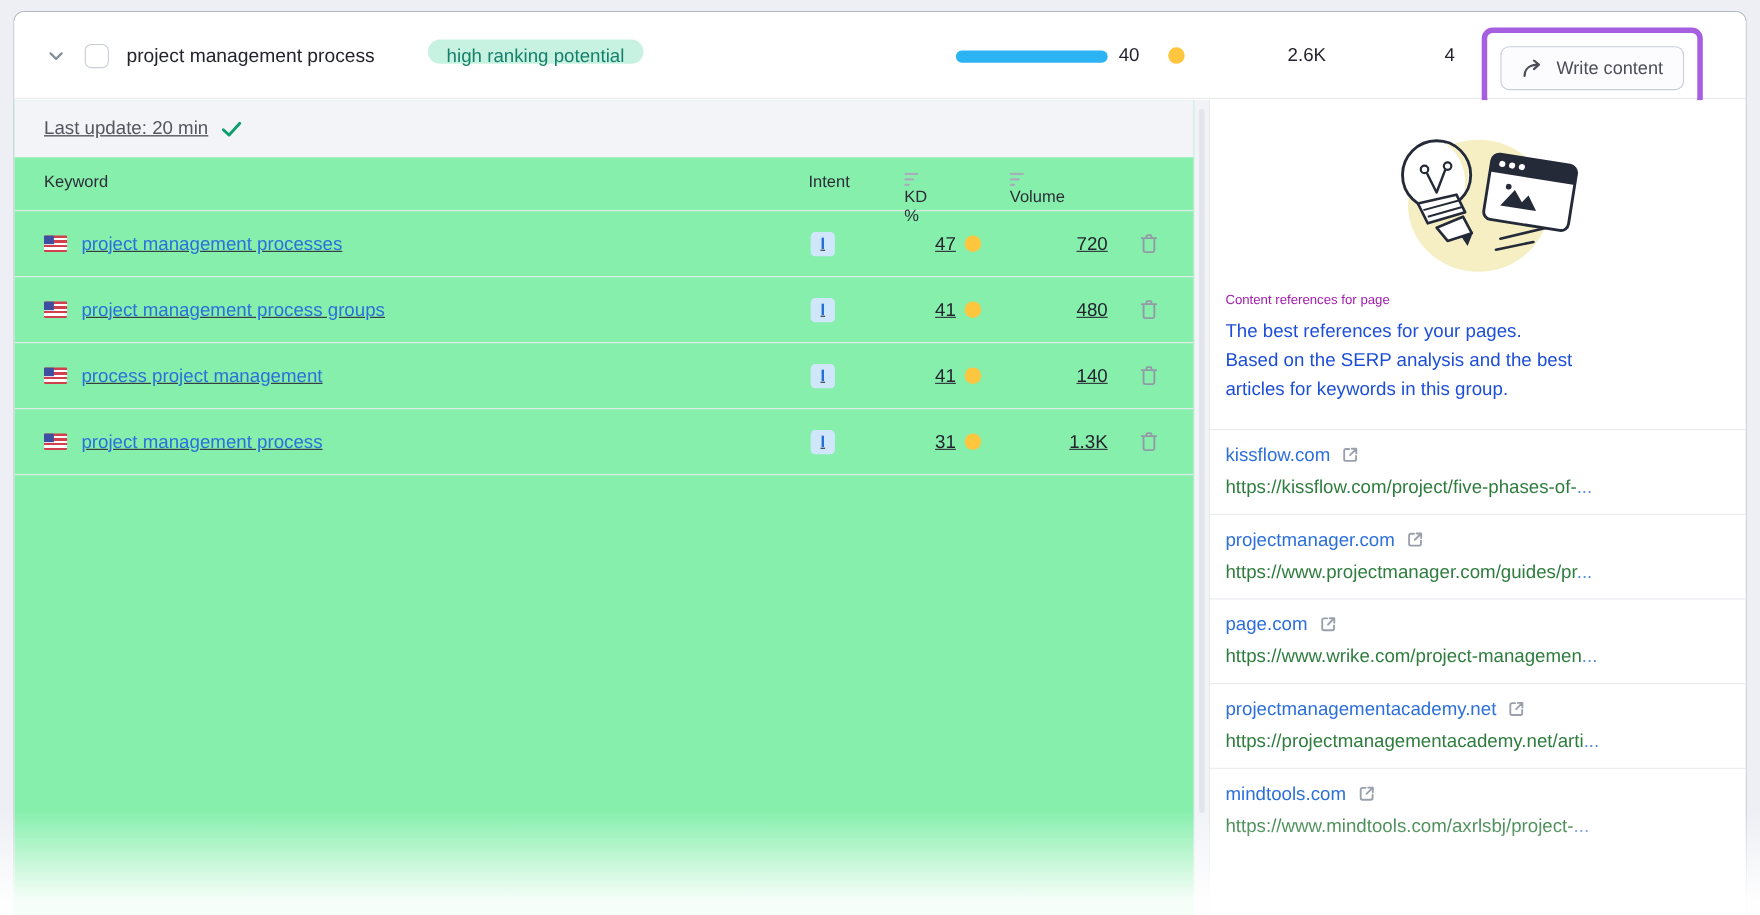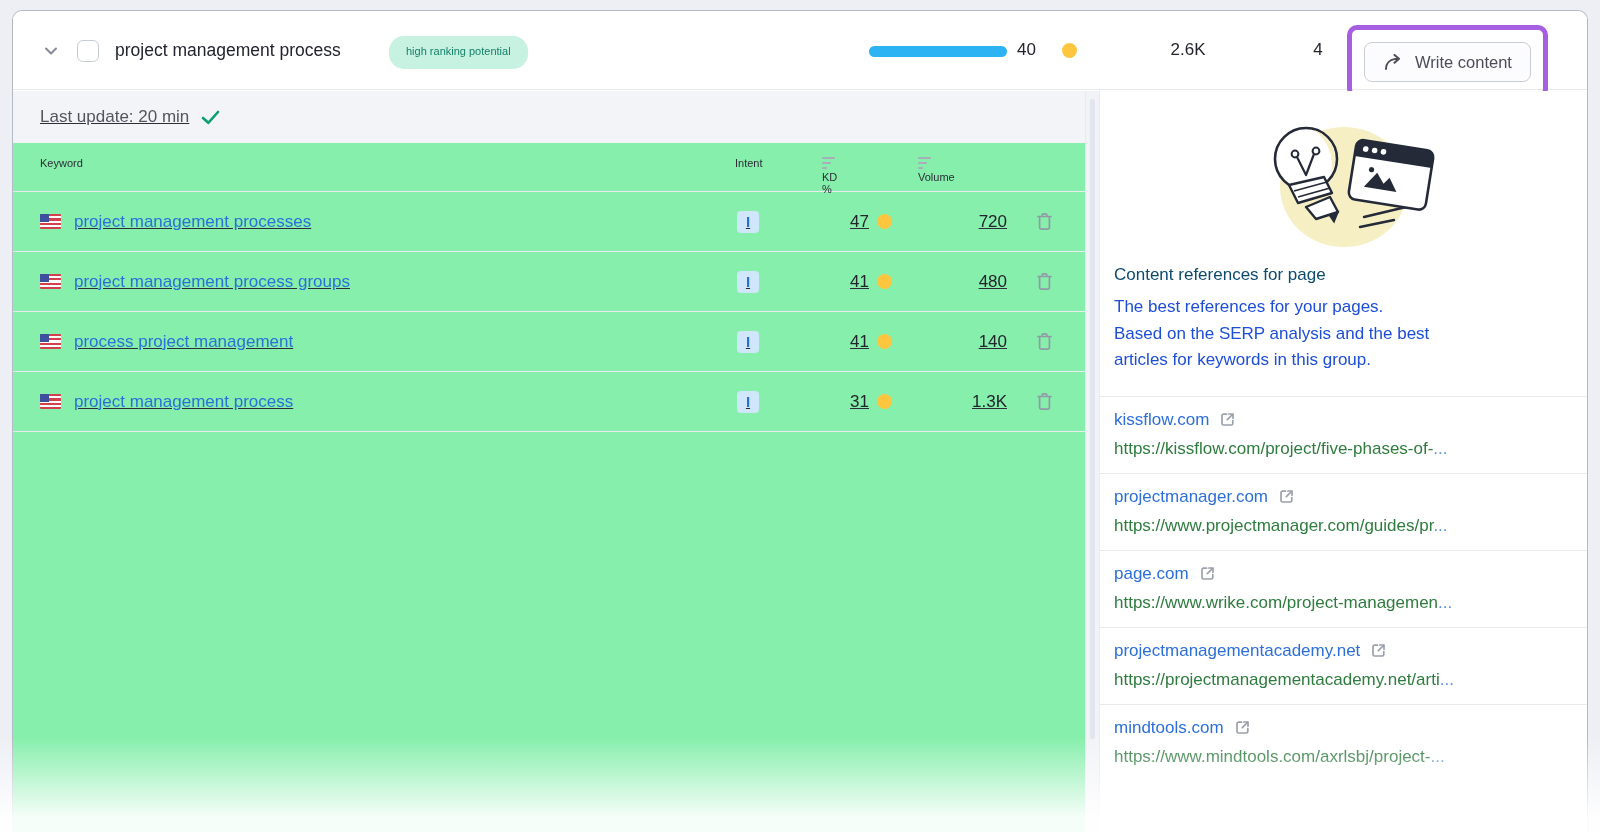--- a/index.html
+++ b/index.html
@@ -19,22 +19,22 @@
   .hdr {
     position:relative; height:79px; background:#fff; border-bottom:1px solid #e7e9ed;
   }
   .chev { position:absolute; left:28px; top:30px; width:20px; height:20px; color:#858b99; cursor:pointer; }
   .cbx {
     position:absolute; left:64px; top:29px; width:22px; height:22px;
     border:1.5px solid #c8ccd5; border-radius:6px; background:#fff; cursor:pointer;
   }
   .hdr-title { position:absolute; left:102px; top:29px; font-size:17.5px; font-weight:500; color:#23242e; }
   .hdr-badge {
-    position:absolute; left:376px; top:25px; height:33px; line-height:30px;
-    padding:0 17px; border-radius:15px; background:#c7f2e1; color:#15806a; font-size:11px;
+    position:absolute; left:376px; top:25px; height:22px; line-height:30px;
+    padding:0 17px; border-radius:15px; background:#c7f2e1; color:#15806a; font-size:17px;
   }
   .progress { position:absolute; left:856px; top:35px; width:138px; height:11px; border-radius:6px; background:#2cb3f3; }
   .stat { position:absolute; top:29px; font-size:17px; color:#23242e; display:flex; align-items:center; gap:26px; }
   .stat.kd { left:1004px; }
   .stat.vol { left:1140px; width:70px; justify-content:center; }
   .stat.cnt { left:1295px; width:20px; justify-content:center; }
   .dot { width:15px; height:15px; border-radius:50%; background:#fec63e; display:inline-block; }
   .annot {
     position:absolute; left:1334px; top:14px; border:5px solid #a55fe0; border-radius:10px; padding:12px;
   }
@@ -48,21 +48,21 @@
   .split { position:absolute; left:0; top:80px; bottom:0; right:0; display:flex; }
   .left { width:1073px; border-right:1px solid #e8eaee; background:#86efac;text-decoration:underline; }
   .gutter { width:14px; background:#f2f3f7; border-right:1px solid #e8eaee; position:relative; }
   .gutter .thumb { position:absolute; left:4px; top:8px; width:5px; height:640px; border-radius:3px; background:#e2e5ed; }
   .panel { flex:1; background:#fff; overflow:hidden; }
   
   .update-bar {
     height:52px; background:#f3f4f7; display:flex; align-items:center; gap:12px;
     padding-left:27px; font-size:17px; font-weight:500; color:#53555f;
   }
-  .thead { position:relative; height:49px; border-bottom:1px solid #e9ebef; font-size:11px; color:#2c2d37; }
+  .thead { position:relative; height:49px; border-bottom:1px solid #e9ebef; font-size:15px; color:#2c2d37; }
   .thead span { position:absolute; top:14px; }
   .th-kw { left:27px; }
   .th-int { left:722px; }
   .th-kd { left:809px; display:flex; align-items:center; gap:7px; cursor:pointer; }
   .th-vol { left:905px; display:flex; align-items:center; gap:7px; cursor:pointer; }
   .sort-ic { display:inline-block; }
   .trow { display:flex; align-items:center; height:60px; border-bottom:1px solid #e9ebef; }
   .c-kw { width:724px; padding-left:27px; display:flex; align-items:center; gap:13px; }
   .c-kw a { color:#2c6fdb; font-size:17px; text-decoration:none; cursor:pointer; }
   .flag { width:21px; height:15px; position:relative; flex:none;
@@ -70,21 +70,21 @@
   .flag .canton { position:absolute; left:0; top:0; width:9px; height:8px; background:#3d4f9e; }
   .c-int { width:22px; }
   .int-badge { width:22px; height:22px; border-radius:4px; background:#cfe6fb; color:#2570d6;
     font-size:15px; font-weight:700; display:flex; align-items:center; justify-content:center; }
   .c-kd { width:133px; display:flex; align-items:center; justify-content:flex-end; gap:8px; font-size:17px; color:#23242e; }
   .c-vol { width:115px; text-align:right; font-size:17px; color:#23242e; }
   .c-del { margin-left:26px; width:22px; height:22px; color:#939aa7; cursor:pointer; display:flex; align-items:center; justify-content:center; }
   
   .illus { display:block; margin:26px auto 10px auto; }
   .panel-inner { padding:0 14px; }
-  .p-head { font-size:17px; color:#0c4a6e; margin-top:14px; }
+  .p-head { font-size:12px; color:#a21caf; margin-top:14px; }
   .p-desc { margin-top:9px; font-size:17px; line-height:26.5px; color:#1d4ed8; }
   .p-desc span { display:block; }
   .refs { margin-top:22px; }
   .ref { border-top:1px solid #e8eaee; padding:13px 14px 14px 14px; margin:0 -14px; }
   .ref-dom { display:flex; align-items:center; gap:10px; }
   .ref-dom a { color:#2c6fdb; font-size:17px; text-decoration:none; cursor:pointer; }
   .ref-dom svg { color:#9aa0ac; }
   .ref-url { margin-top:9px; font-size:17px; color:#2e7c3e; white-space:nowrap; cursor:pointer; }
   .ref-url .ell { color:#5b8fdc; }
   

